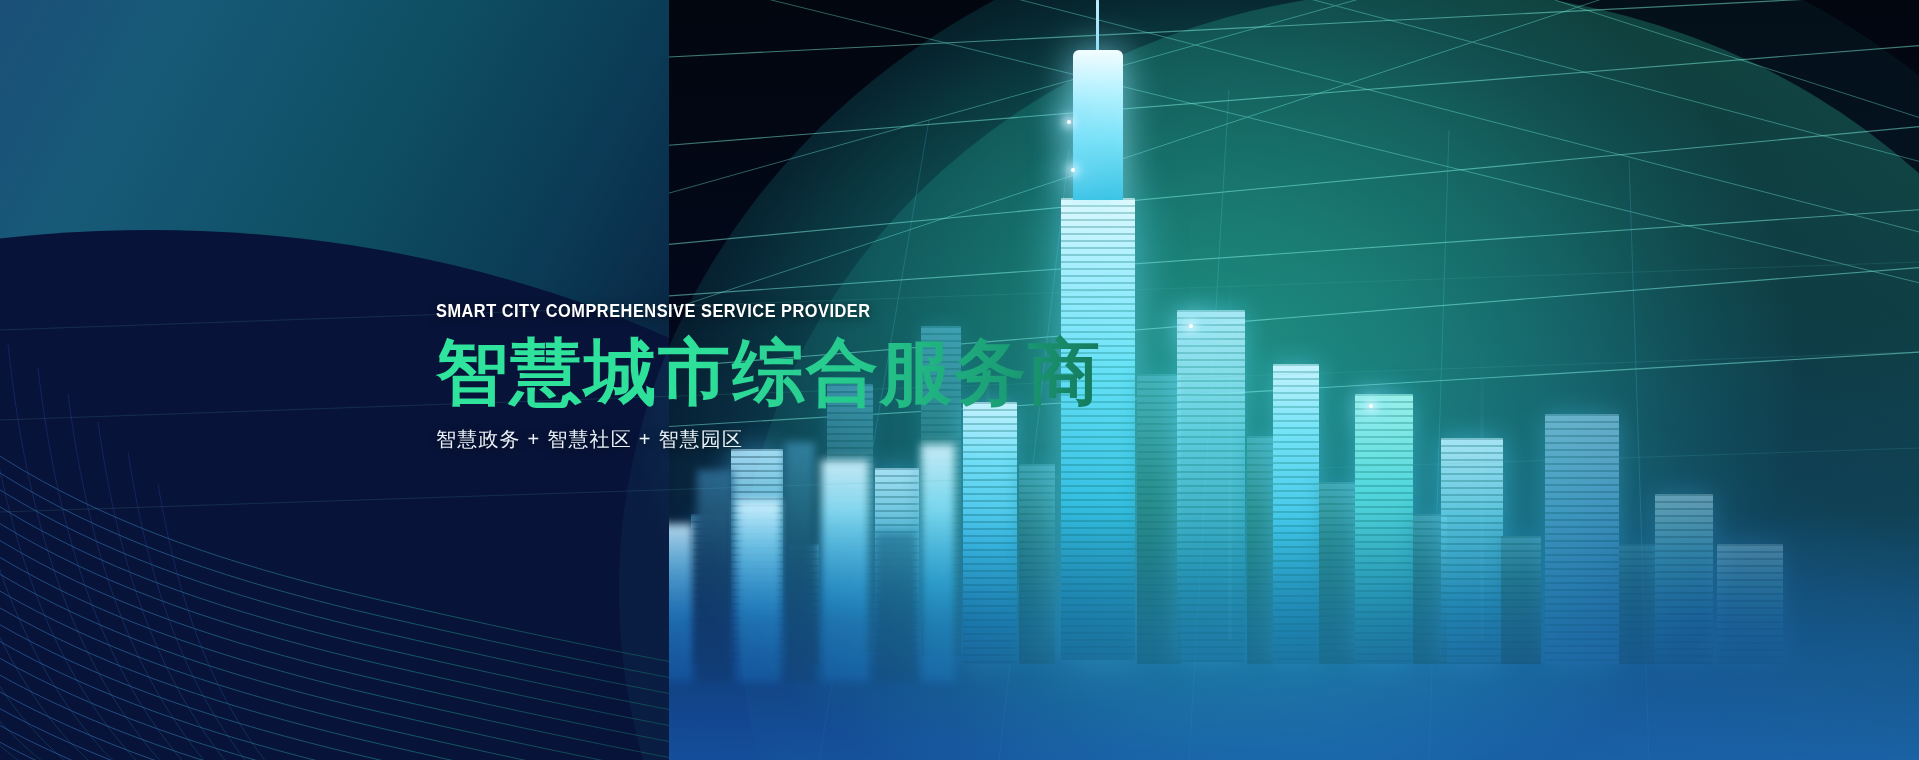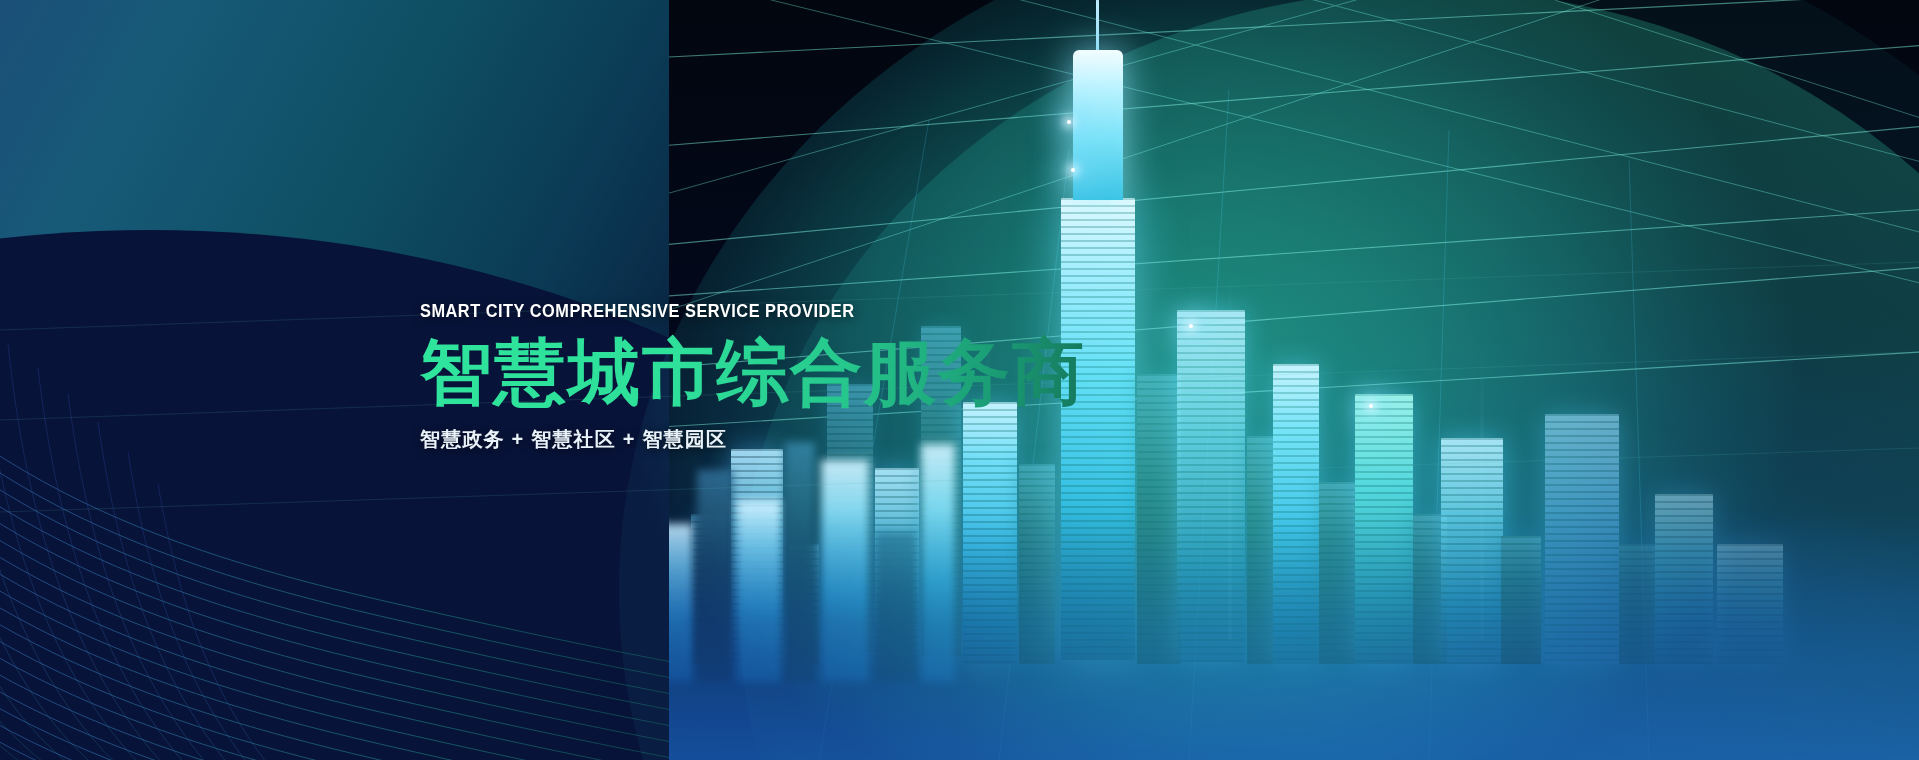--- a/index.html
+++ b/index.html
@@ -141,21 +141,21 @@
   .green-sweep2{
     position:absolute; right:-200px; bottom:-470px;
     width:1380px; height:1240px;
     border-radius:50%;
     background:linear-gradient(210deg, rgba(38,160,120,0.40) 0%, rgba(16,96,82,0.30) 45%, rgba(8,50,56,0.0) 80%);
     mix-blend-mode:screen;
   }
 
   
   .copy{
-    position:absolute; left:420px; top:300px;
+    position:absolute; left:436px; top:300px;
     width:760px;
     z-index:20;
   }
   .eyebrow{
     color:#ffffff;
     font-size:19px;
     font-weight:700;
     letter-spacing:0.6px;
     transform:scaleX(0.86);
     transform-origin:left center;
@@ -178,21 +178,21 @@
        #104f43 100%);
     -webkit-background-clip:text;
     background-clip:text;
     color:transparent;
     -webkit-text-fill-color:transparent;
   }
   .subline{
     margin-top:16px;
     color:#e9f2f8;
     font-size:20px;
-    font-weight:700;
+    font-weight:400;
     letter-spacing:1.2px;
     white-space:nowrap;
     text-shadow:0 2px 8px rgba(0,0,0,0.6);
   }
 
   
   .haze{ position:absolute; inset:0; pointer-events:none; z-index:15; }
 </style>
 </head>
 <body>

